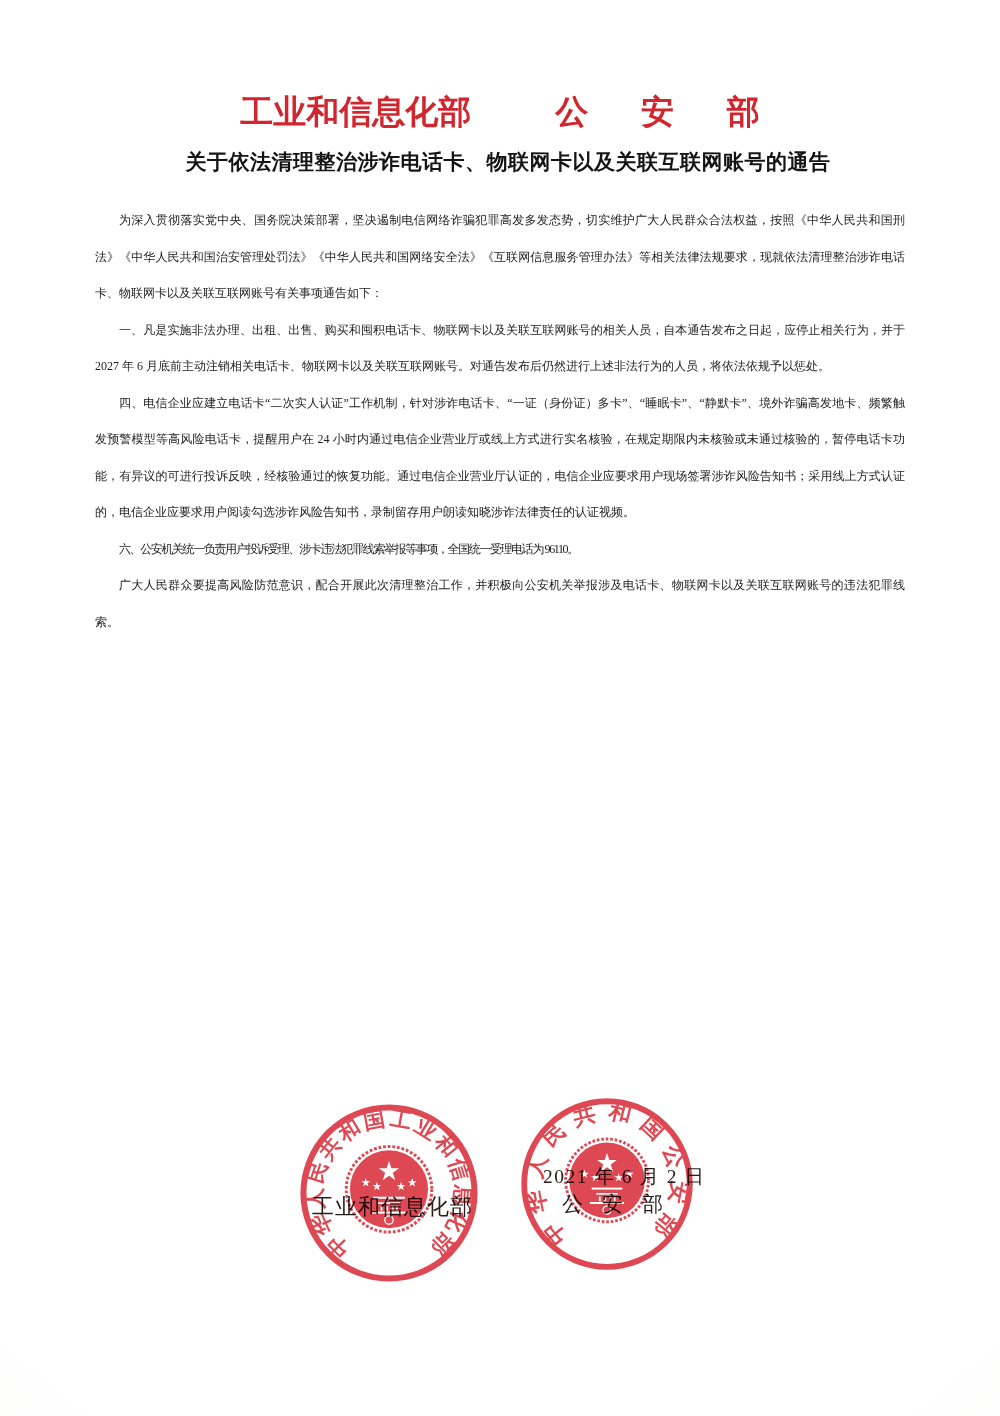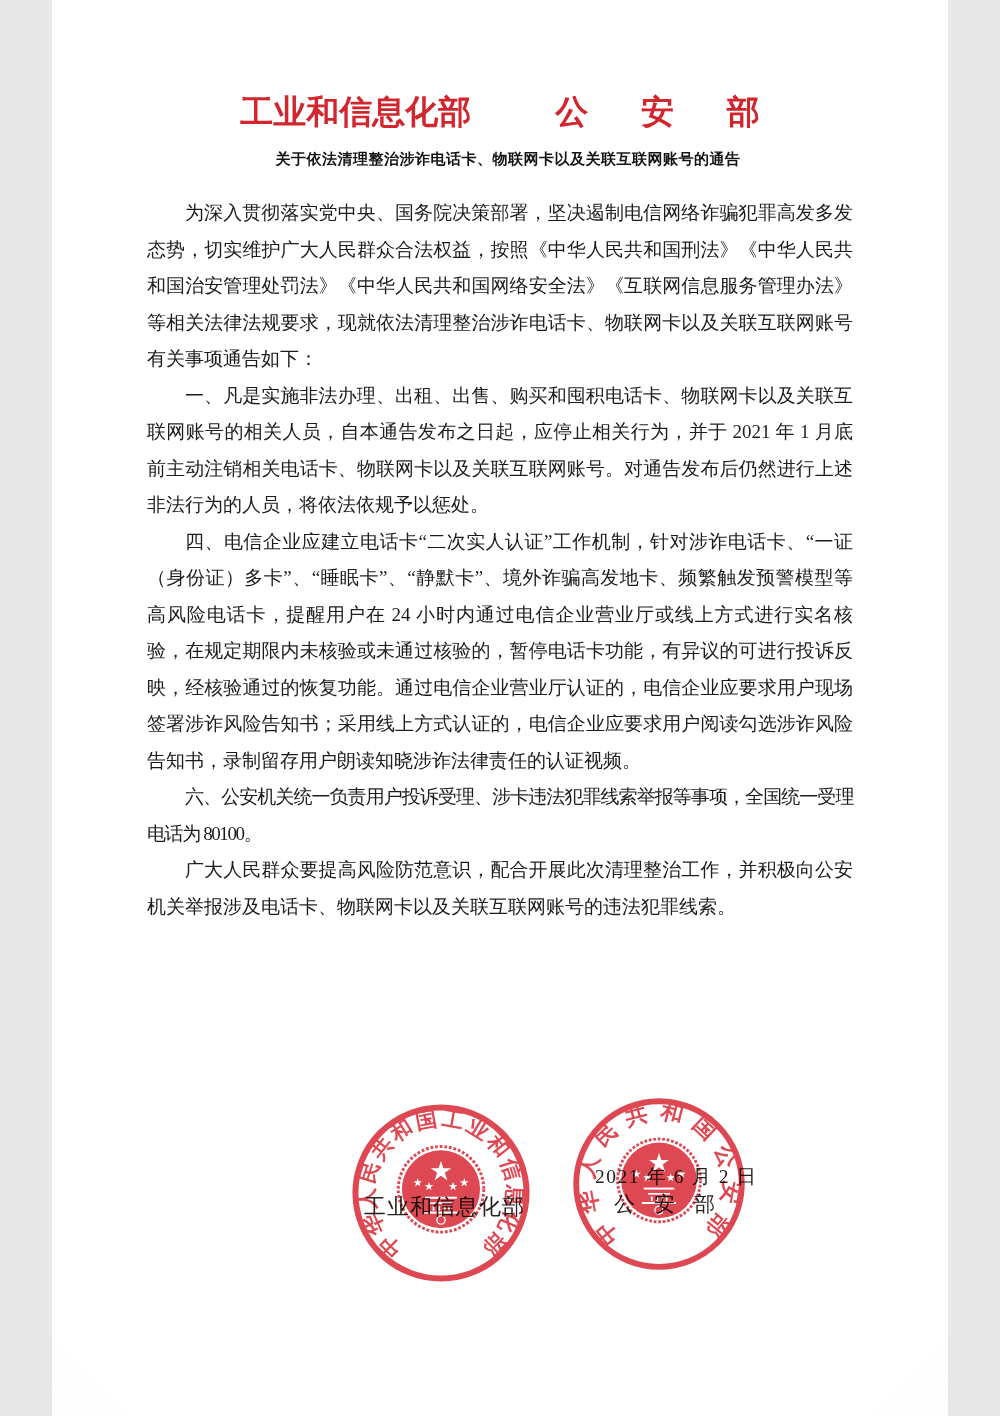--- a/index.html
+++ b/index.html
@@ -1,35 +1,35 @@
 <!DOCTYPE html>
 <html><head>
 <meta charset="utf-8">
 <style>
   html,body { margin:0; padding:0; background:#e8e8e8; }
   .page {
     position:relative;
-    width:896px; height:1416px;
+    width:1000px; height:1416px;
     margin:0 auto;
     background: radial-gradient(140% 120% at 50% 42%, #ffffff 55%, #f6f5f3 90%, #edebe8 100%);
     font-family:"Liberation Serif","DejaVu Serif",serif;
     overflow:hidden;
   }
   .doc-header { padding-top:94px; text-align:center; }
   .ministries {
     display:flex; justify-content:center; align-items:baseline; gap:84px;
     color:#d2262f; font-size:33px; font-weight:bold; line-height:1.1;
   }
   .ministry-right { letter-spacing:1.6em; margin-right:-1.6em; }
   .doc-title {
-    margin:20px 0 0; font-size:15px; font-weight:bold; color:#141414;
+    margin:20px 0 0; font-size:21px; font-weight:bold; color:#141414;
     letter-spacing:0.5px; line-height:1.2;padding-left:16px;
   }
   .doc-body {
-    margin:27px 95px 0; font-size:19px; line-height:36.5px;
+    margin:27px 95px 0; font-size:12px; line-height:36.5px;
     text-align:justify; color:#1c1c1c;
   }
   .doc-body p { margin:0; text-indent:2em; }
   .doc-body p.tight { letter-spacing:-1.4px; }
   .closing { margin-top:0; }
   .seal { position:absolute; opacity:0.93; }
   .seal-left { left:296px; top:1100px; }
   .seal-right { left:517px; top:1094px; }
   .ring-text { fill:#dc3b46; font-weight:bold; font-family:"Liberation Serif","DejaVu Serif",serif; }
   .sig {
@@ -48,23 +48,23 @@
   <header class="doc-header">
     <div class="ministries">
       <span class="ministry-left">工业和信息化部</span>
       <span class="ministry-right">公安部</span>
     </div>
     <h1 class="doc-title">关于依法清理整治涉诈电话卡、物联网卡以及关联互联网账号的通告</h1>
   </header>
 
   <main class="doc-body">
     <p>为深入贯彻落实党中央、国务院决策部署，坚决遏制电信网络诈骗犯罪高发多发态势，切实维护广大人民群众合法权益，按照《中华人民共和国刑法》《中华人民共和国治安管理处罚法》《中华人民共和国网络安全法》《互联网信息服务管理办法》等相关法律法规要求，现就依法清理整治涉诈电话卡、物联网卡以及关联互联网账号有关事项通告如下：</p>
-    <p>一、凡是实施非法办理、出租、出售、购买和囤积电话卡、物联网卡以及关联互联网账号的相关人员，自本通告发布之日起，应停止相关行为，并于 2021 年 1 月底前主动注销相关电话卡、物联网卡以及关联互联网账号。对通告发布后仍然进行上述非法行为的人员，将依法依规予以惩处。</p>
+    <p>一、凡是实施非法办理、出租、出售、购买和囤积电话卡、物联网卡以及关联互联网账号的相关人员，自本通告发布之日起，应停止相关行为，并于 2027 年 6 月底前主动注销相关电话卡、物联网卡以及关联互联网账号。对通告发布后仍然进行上述非法行为的人员，将依法依规予以惩处。</p>
     <p>四、电信企业应建立电话卡“二次实人认证”工作机制，针对涉诈电话卡、“一证（身份证）多卡”、“睡眠卡”、“静默卡”、境外诈骗高发地卡、频繁触发预警模型等高风险电话卡，提醒用户在 24 小时内通过电信企业营业厅或线上方式进行实名核验，在规定期限内未核验或未通过核验的，暂停电话卡功能，有异议的可进行投诉反映，经核验通过的恢复功能。通过电信企业营业厅认证的，电信企业应要求用户现场签署涉诈风险告知书；采用线上方式认证的，电信企业应要求用户阅读勾选涉诈风险告知书，录制留存用户朗读知晓涉诈法律责任的认证视频。</p>
-    <p class="tight">六、公安机关统一负责用户投诉受理、涉卡违法犯罪线索举报等事项，全国统一受理电话为 80100。</p>
+    <p class="tight">六、公安机关统一负责用户投诉受理、涉卡违法犯罪线索举报等事项，全国统一受理电话为 96110。</p>
     <p>广大人民群众要提高风险防范意识，配合开展此次清理整治工作，并积极向公安机关举报涉及电话卡、物联网卡以及关联互联网账号的违法犯罪线索。</p>
   </main>
 
   <div class="seal seal-left">
     <svg width="186" height="186" viewBox="0 0 200 200">
       <circle cx="100" cy="100" r="92" fill="none" stroke="#dc3b46" stroke-width="6.5"></circle>
       <path id="arc-left" d="M 64 162.4 A 72 72 0 1 1 136 162.4" fill="none"></path>
       <text class="ring-text" font-size="23" letter-spacing="3">
         <textPath href="#arc-left" startOffset="50%" text-anchor="middle">中华人民共和国工业和信息化部</textPath>
       </text>

